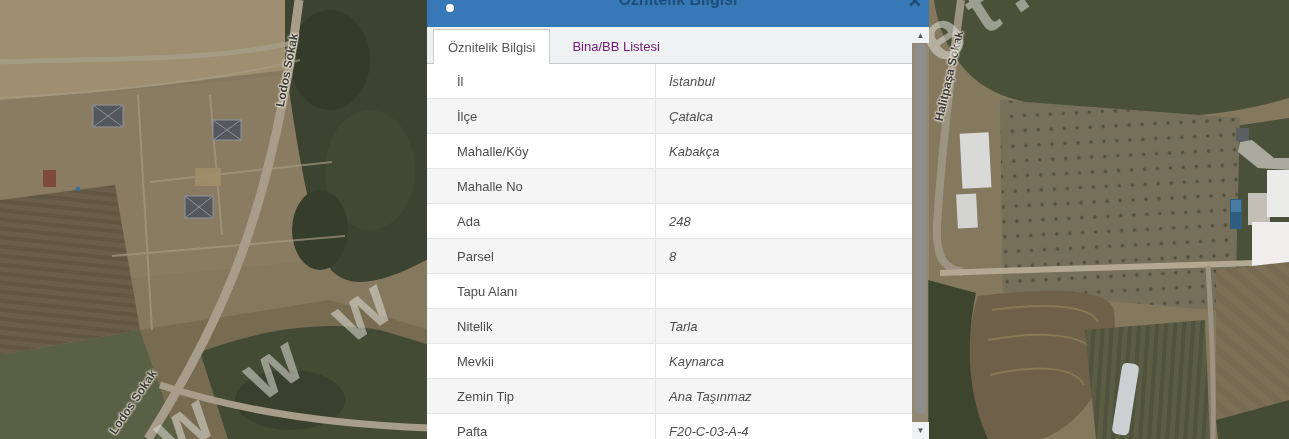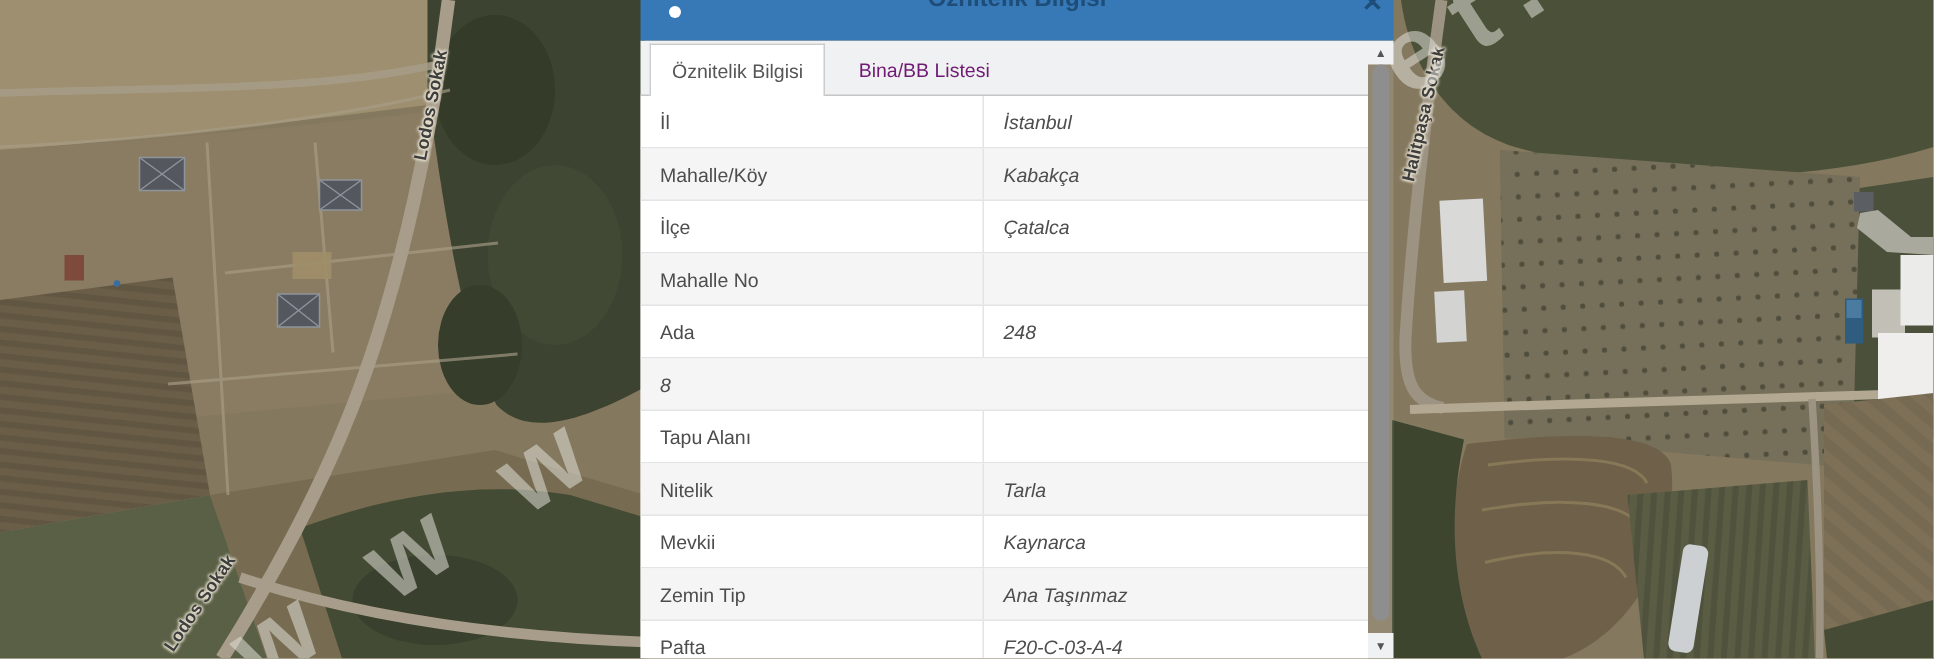--- a/index.html
+++ b/index.html
@@ -33,21 +33,21 @@
 
   .tabbar { height:37px; background:#f0f1f2; border-bottom:1px solid #c6c6c6; display:flex; align-items:flex-end; flex:0 0 37px; }
   .tab { font-size:13px; padding:10px 14px 9px 14px; cursor:pointer; }
   .tab-active { margin-left:6px; background:#ffffff; border:1px solid #cccccc; border-bottom:none;
                 color:#555555; margin-bottom:-1px; position:relative; z-index:2; }
   .tab-link { color:#701a75; margin-left:8px; }
 
   .tbl { flex:1; background:#ffffff; overflow:hidden; }
   .row { height:35px; display:flex; align-items:stretch; border-bottom:1px solid #e4e4e4; font-size:13px; color:#4d4d4d; background:#ffffff; }
   .row:nth-child(even) { background:#f5f5f5; }
-  .cell-label { width:229px; flex:0 0 229px; border-right:1px solid #e4e4e4; display:flex; align-items:center; padding-left:13px; }
+  .cell-label { width:229px; flex:0 0 229px; border-right:1px solid #e4e4e4; display:flex; align-items:center; padding-left:30px; }
   .cell-value { flex:1; display:flex; align-items:center; padding-left:13px;font-style:italic; }
 
   .dlg-scroll { width:17px; flex:0 0 17px; display:flex; flex-direction:column; }
   .scroll-btn { height:16px; flex:0 0 16px; background:#f0f1f2; display:flex; align-items:center; justify-content:center;
                 font-size:8px; color:#555; cursor:pointer; }
   .scroll-btn.down { height:17px; flex:0 0 17px; }
   .scroll-track { flex:1; position:relative; background:rgba(255,255,255,0.12); }
   .scroll-thumb { position:absolute; left:3px; right:3px; top:0; bottom:8px; background:#8e8e8e; border-radius:6px; cursor:pointer; }
 </style>
 </head>
@@ -194,35 +194,36 @@
           <div class="tab tab-active">Öznitelik Bilgisi</div>
           <div class="tab tab-link">Bina/BB Listesi</div>
         </div>
 
         <div class="tbl">
           <div class="row">
             <span class="cell-label">İl</span>
             <span class="cell-value">İstanbul</span>
           </div>
           <div class="row">
+            <span class="cell-label">İlçe</span>
+            <span class="cell-value">Çatalca</span>
+          </div>
+          <div class="row">
             <span class="cell-label">Mahalle/Köy</span>
             <span class="cell-value">Kabakça</span>
           </div>
           <div class="row">
-            <span class="cell-label">İlçe</span>
-            <span class="cell-value">Çatalca</span>
-          </div>
-          <div class="row">
             <span class="cell-label">Mahalle No</span>
           </div>
           <div class="row">
             <span class="cell-label">Ada</span>
             <span class="cell-value">248</span>
           </div>
           <div class="row">
+            <span class="cell-label">Parsel</span>
             <span class="cell-value">8</span>
           </div>
           <div class="row">
             <span class="cell-label">Tapu Alanı</span>
           </div>
           <div class="row">
             <span class="cell-label">Nitelik</span>
             <span class="cell-value">Tarla</span>
           </div>
           <div class="row">

